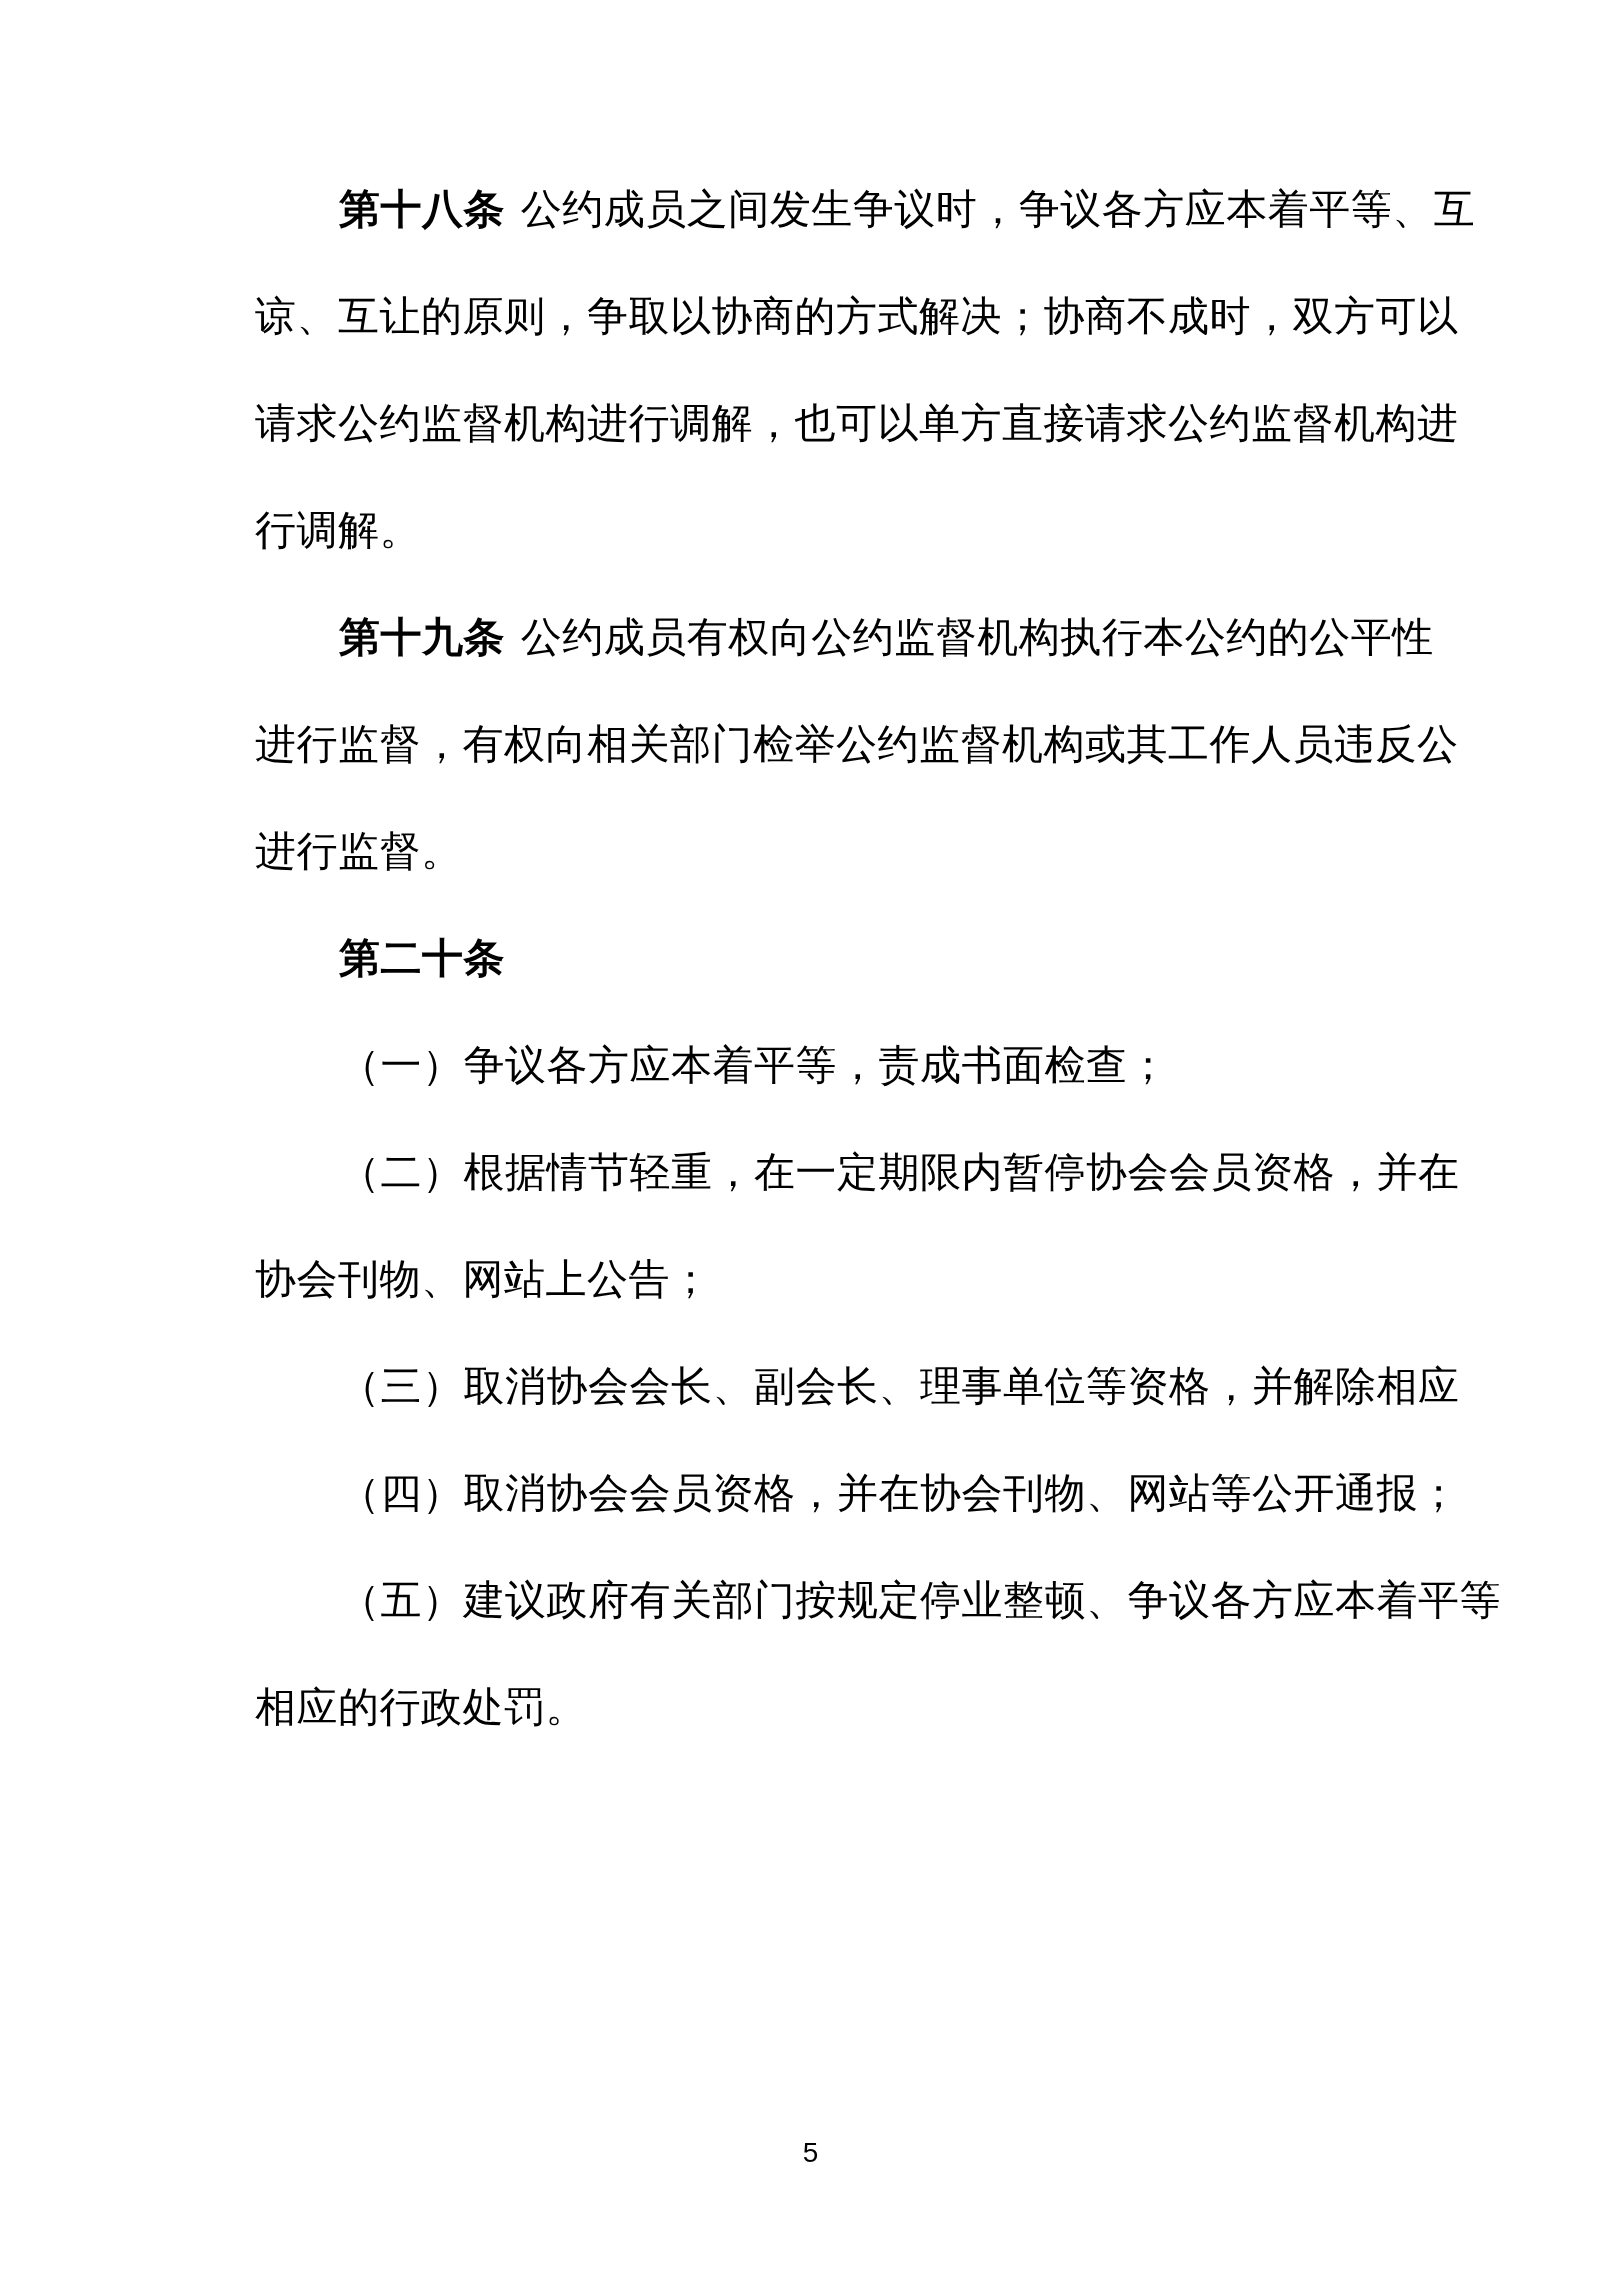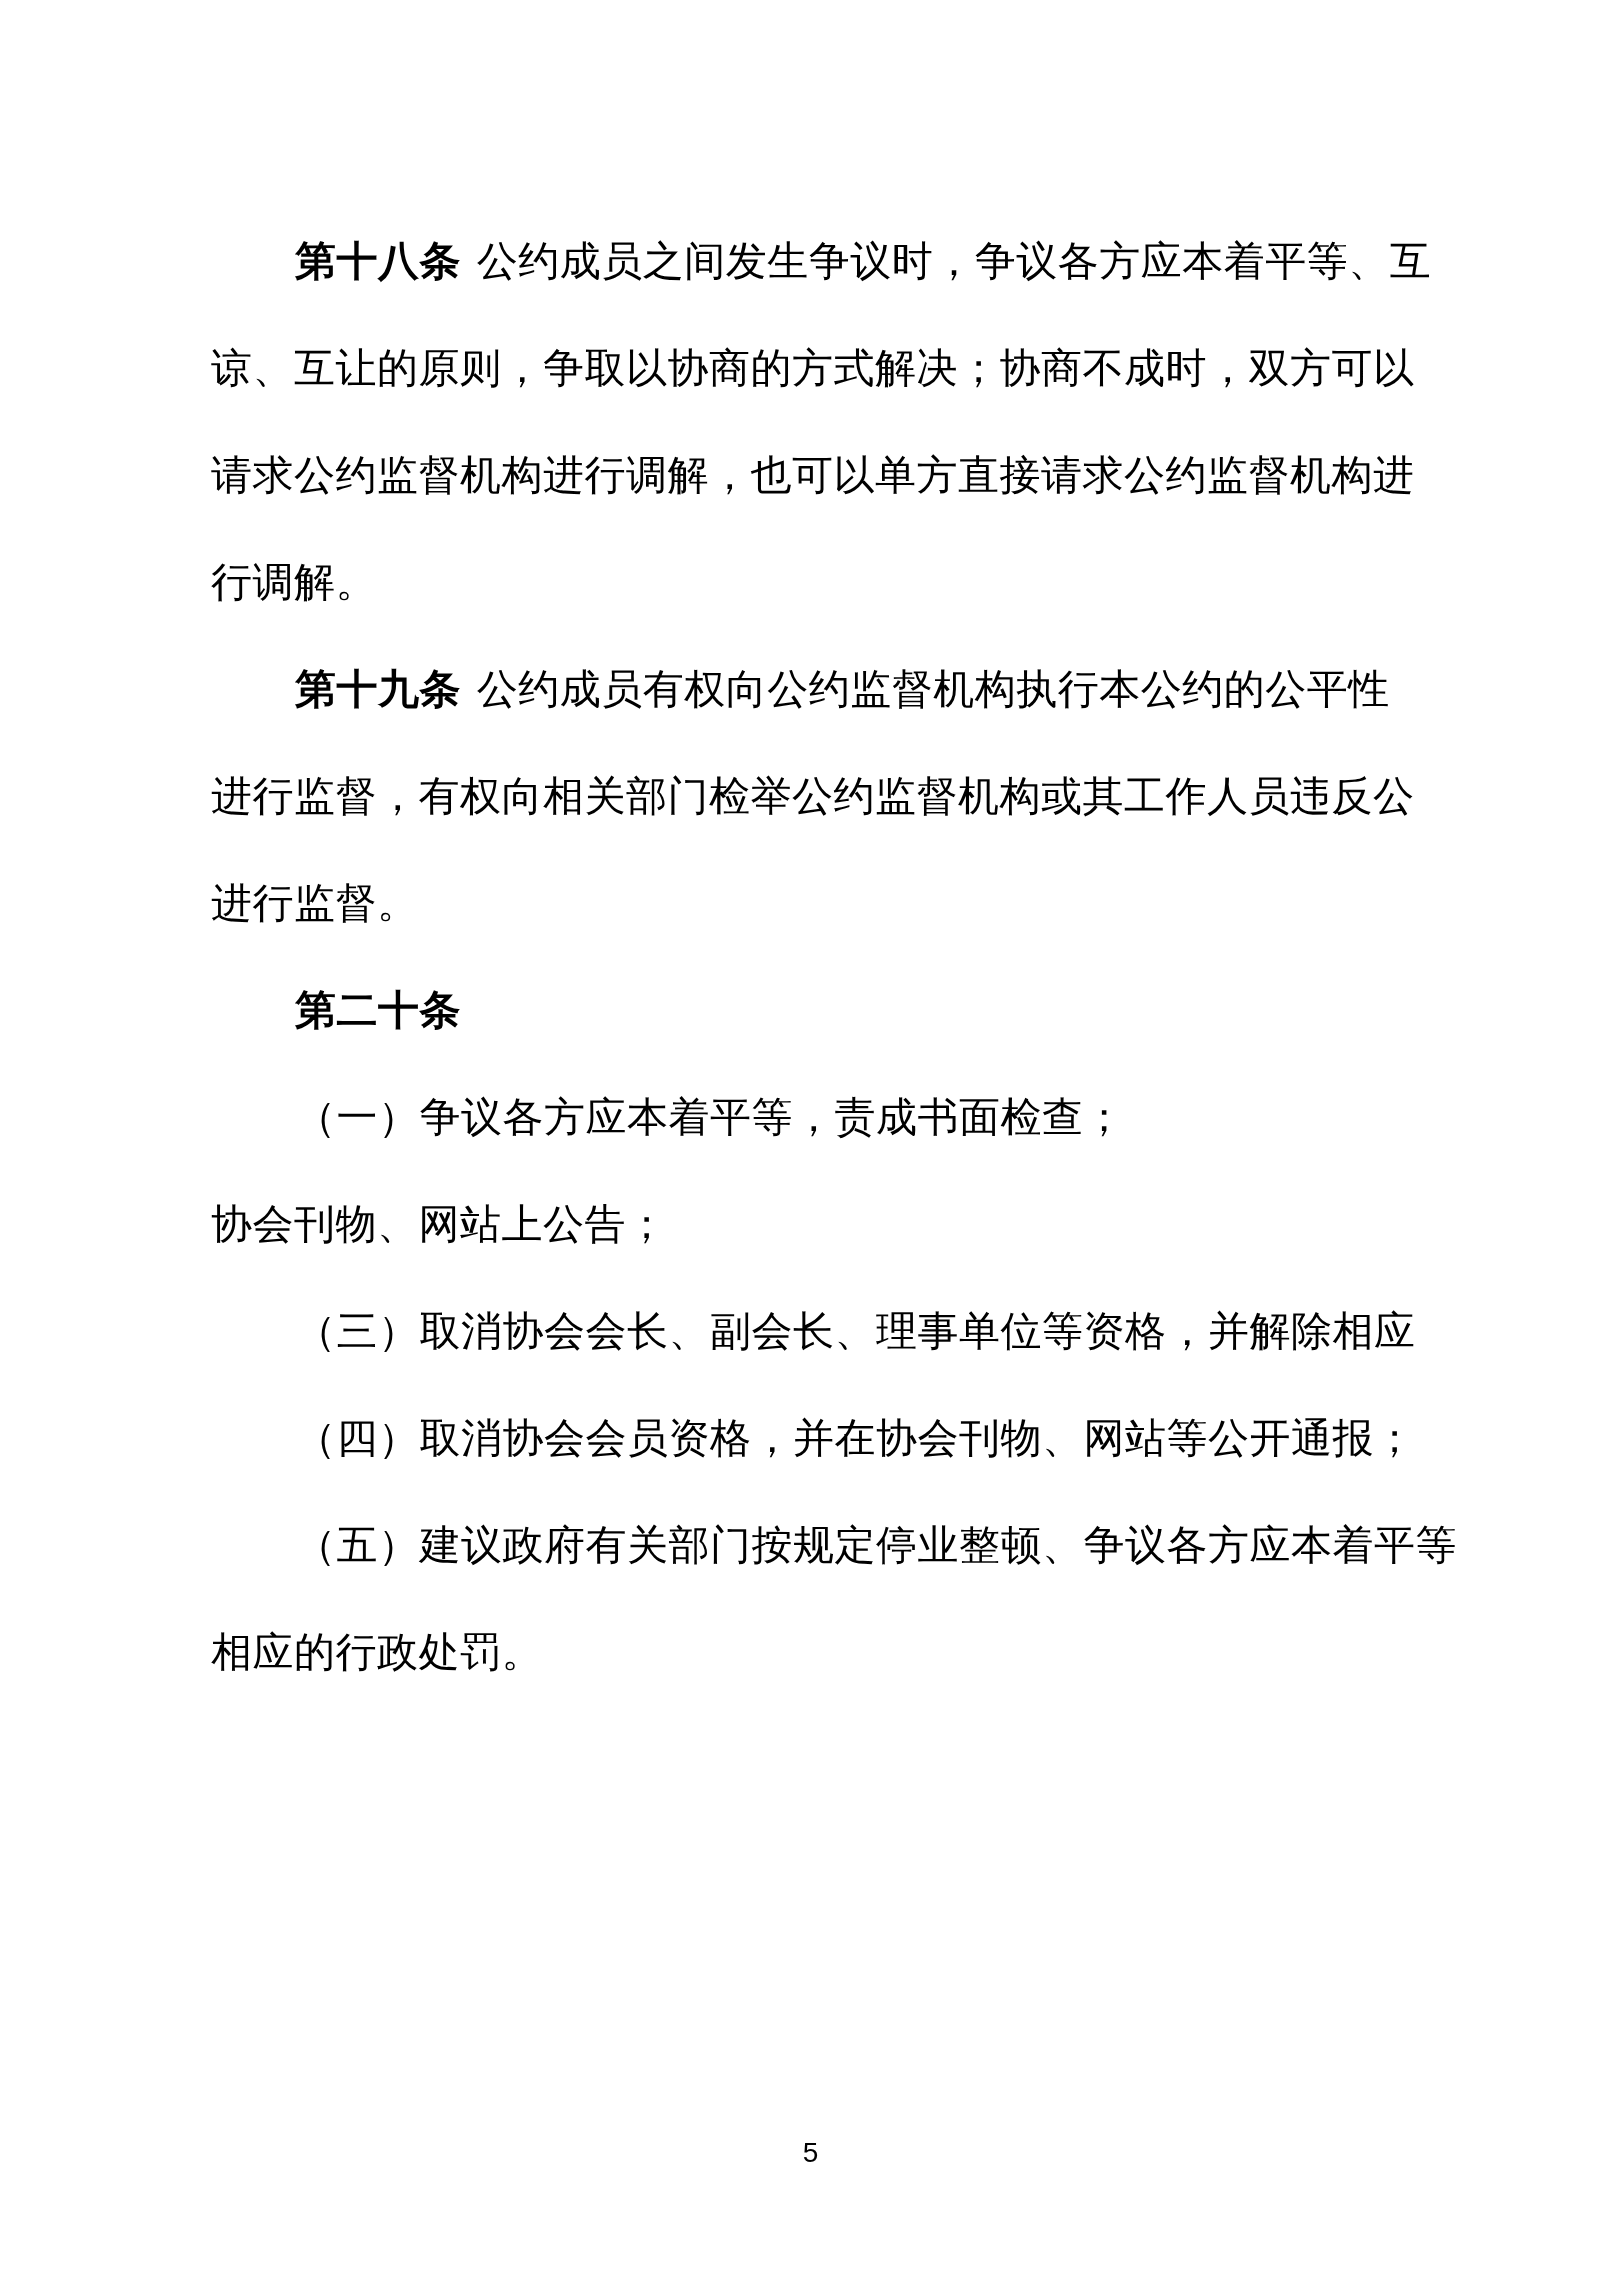--- a/index.html
+++ b/index.html
@@ -15,24 +15,25 @@
   }
   .textblock {
     position: absolute;
     left: 211px;
     top: 182px;
     width: 1206px;
   }
   .line {
     height: 107px;
     display: flex;
-    align-items: flex-end;
+    align-items: flex-start;
     font-size: 41px;
     letter-spacing: 0.5px;
     white-space: nowrap;
+    margin-left: 44px;
   }
   .line.indent { padding-left: 84px; }
   .bold {
     font-weight: bold;
     margin-right: 15.7px;
   }
   .bold:empty { display: none; }
   .page-number {
     position: absolute;
     left: 0;
@@ -70,20 +71,23 @@
       </div>
     <div class="line">
         <span>进行监督。</span>
       </div>
     <div class="line indent">
         <span class="bold">第二十条</span>
       </div>
     <div class="line indent">
         <span>（一）争议各方应本着平等，责成书面检查；</span>
       </div>
+    <div class="line indent">
+        <span>（二）根据情节轻重，在一定期限内暂停协会会员资格，并在</span>
+      </div>
     <div class="line">
         <span>协会刊物、网站上公告；</span>
       </div>
     <div class="line indent">
         <span>（三）取消协会会长、副会长、理事单位等资格，并解除相应</span>
       </div>
     <div class="line indent">
         <span>（四）取消协会会员资格，并在协会刊物、网站等公开通报；</span>
       </div>
     <div class="line indent">

